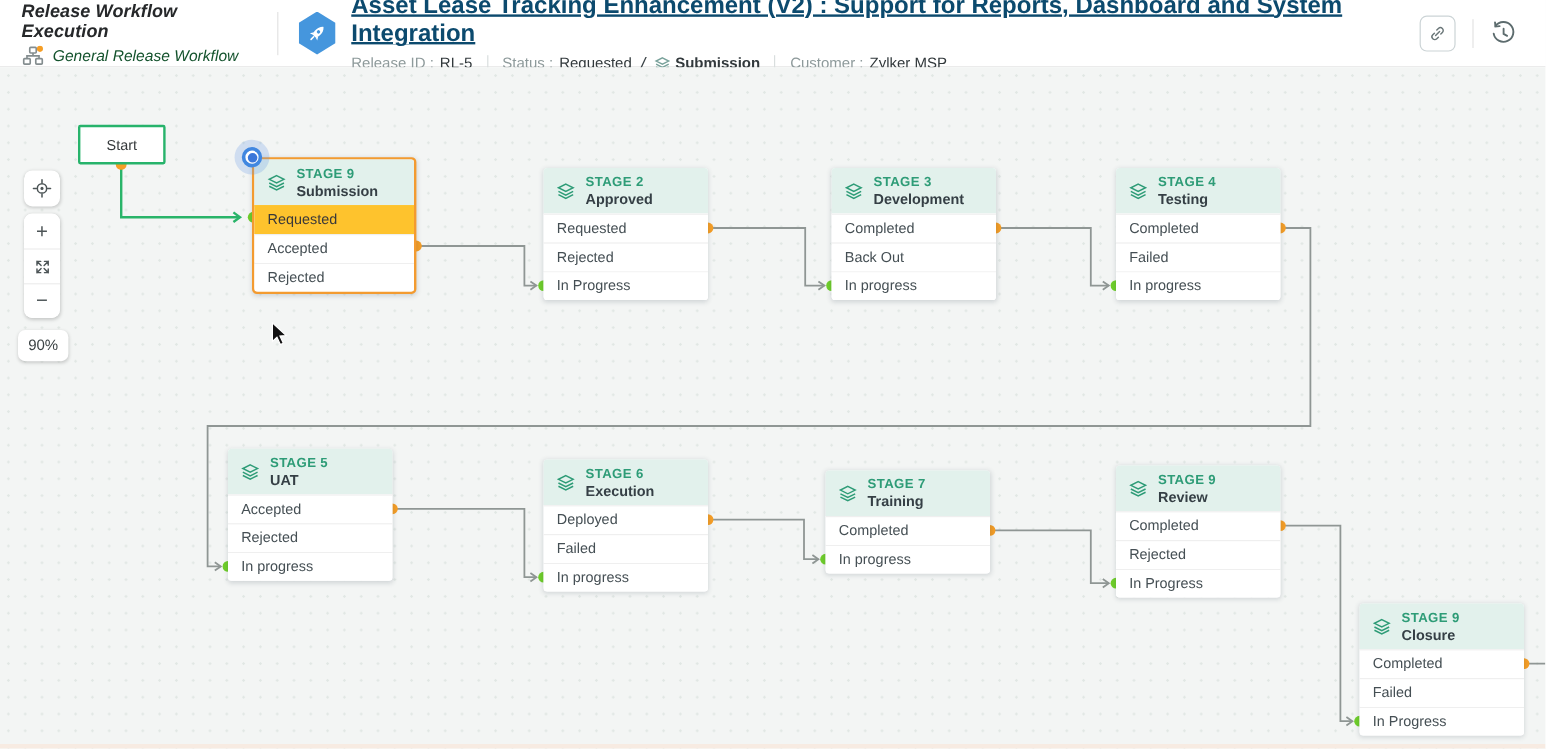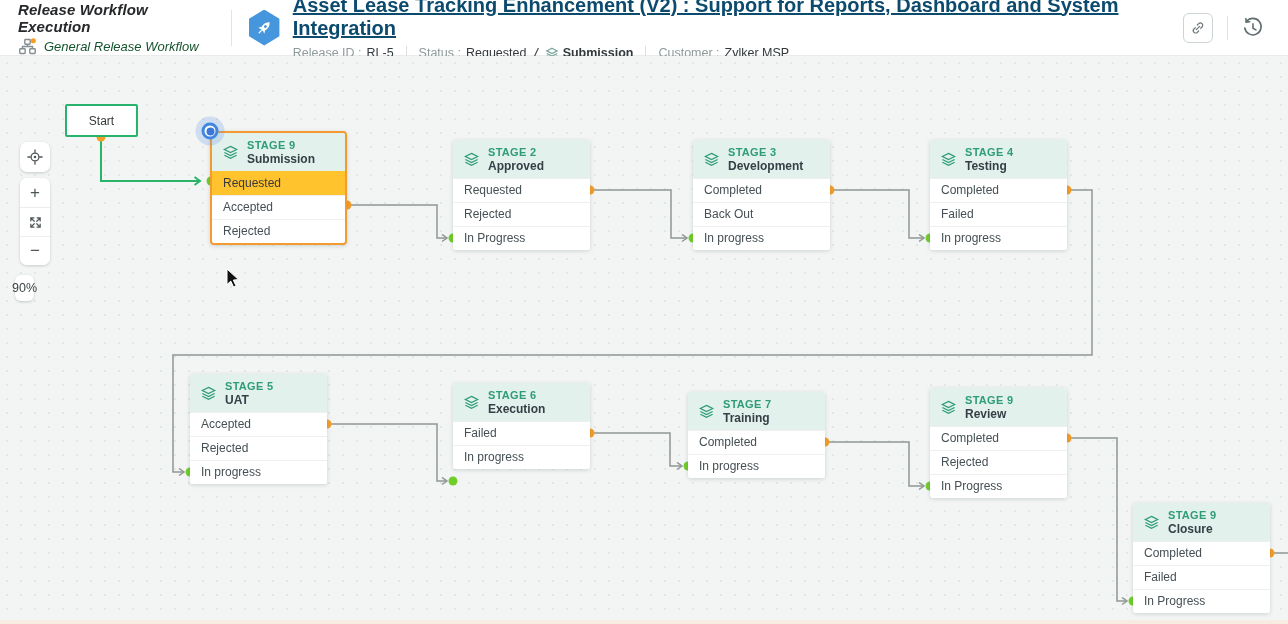--- a/index.html
+++ b/index.html
@@ -61,21 +61,21 @@
 
   
   .tool-single { position:absolute; left:20px; top:86px; width:30px; height:30px; background:#fff;
     border:none; border-radius:7px; box-shadow:0 1px 3px rgba(0,0,0,.18); display:flex;
     align-items:center; justify-content:center; cursor:pointer; }
   .tool-group { position:absolute; left:20px; top:122px; width:30px; background:#fff;
     border-radius:7px; box-shadow:0 1px 3px rgba(0,0,0,.18); overflow:hidden; }
   .tool-group button { display:flex; width:100%; height:29px; background:#fff; border:none;
     align-items:center; justify-content:center; font-size:17px; color:#4d5557; cursor:pointer; }
   .tool-group button + button { border-top:1px solid #ededed; }
-  .zoom-badge { position:absolute; left:15px; top:219px; width:19px; height:26px; background:#fff;
+  .zoom-badge { position:absolute; left:15px; top:219px; width:42px; height:26px; background:#fff;
     border-radius:6px; box-shadow:0 1px 3px rgba(0,0,0,.18); display:flex; align-items:center;
     justify-content:center; font-size:12.5px; color:#3c4345; }
 
   .cursor { position:absolute; left:226px; top:212px; z-index:9; }
   .bottom-strip { position:absolute; left:0; bottom:0; width:1288px; height:4px;
     background:#f7ebe2; }
 </style>
 </head>
 <body>
 
@@ -306,20 +306,21 @@
             <path d="M12 2l9 4.5L12 11 3 6.5z"></path>
             <path d="M3 11l9 4.5L21 11"></path>
             <path d="M3 15l9 4.5L21 15"></path>
           </g>
         </svg>
       <div>
           <div class="stage-label">STAGE 6</div>
       <div class="stage-name">Execution</div>
         </div>
     </div>
+    <div class="stage-row">Deployed</div>
     <div class="stage-row">Failed</div>
     <div class="stage-row">In progress</div>
   </div>
 
   <div class="stage-card" style="left:688px;top:336px">
     <div class="stage-header">
       <svg width="17" height="15" viewBox="0 0 24 22">
           <g fill="none" stroke="#2e9c77" stroke-width="1.8">
             <path d="M12 2l9 4.5L12 11 3 6.5z"></path>
             <path d="M3 11l9 4.5L21 11"></path>

